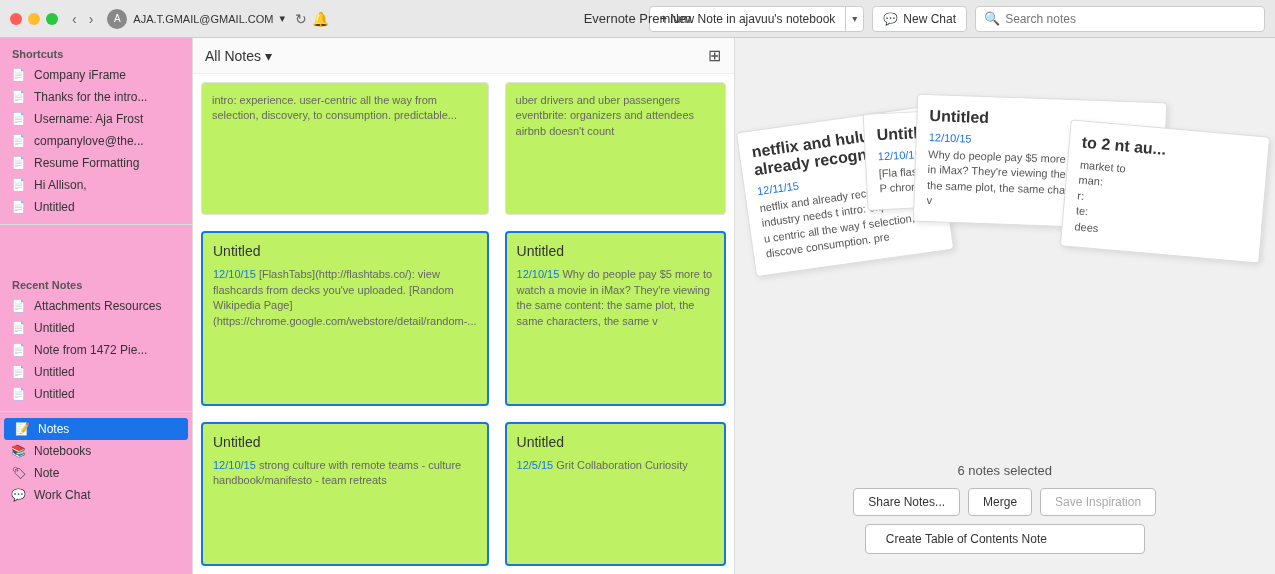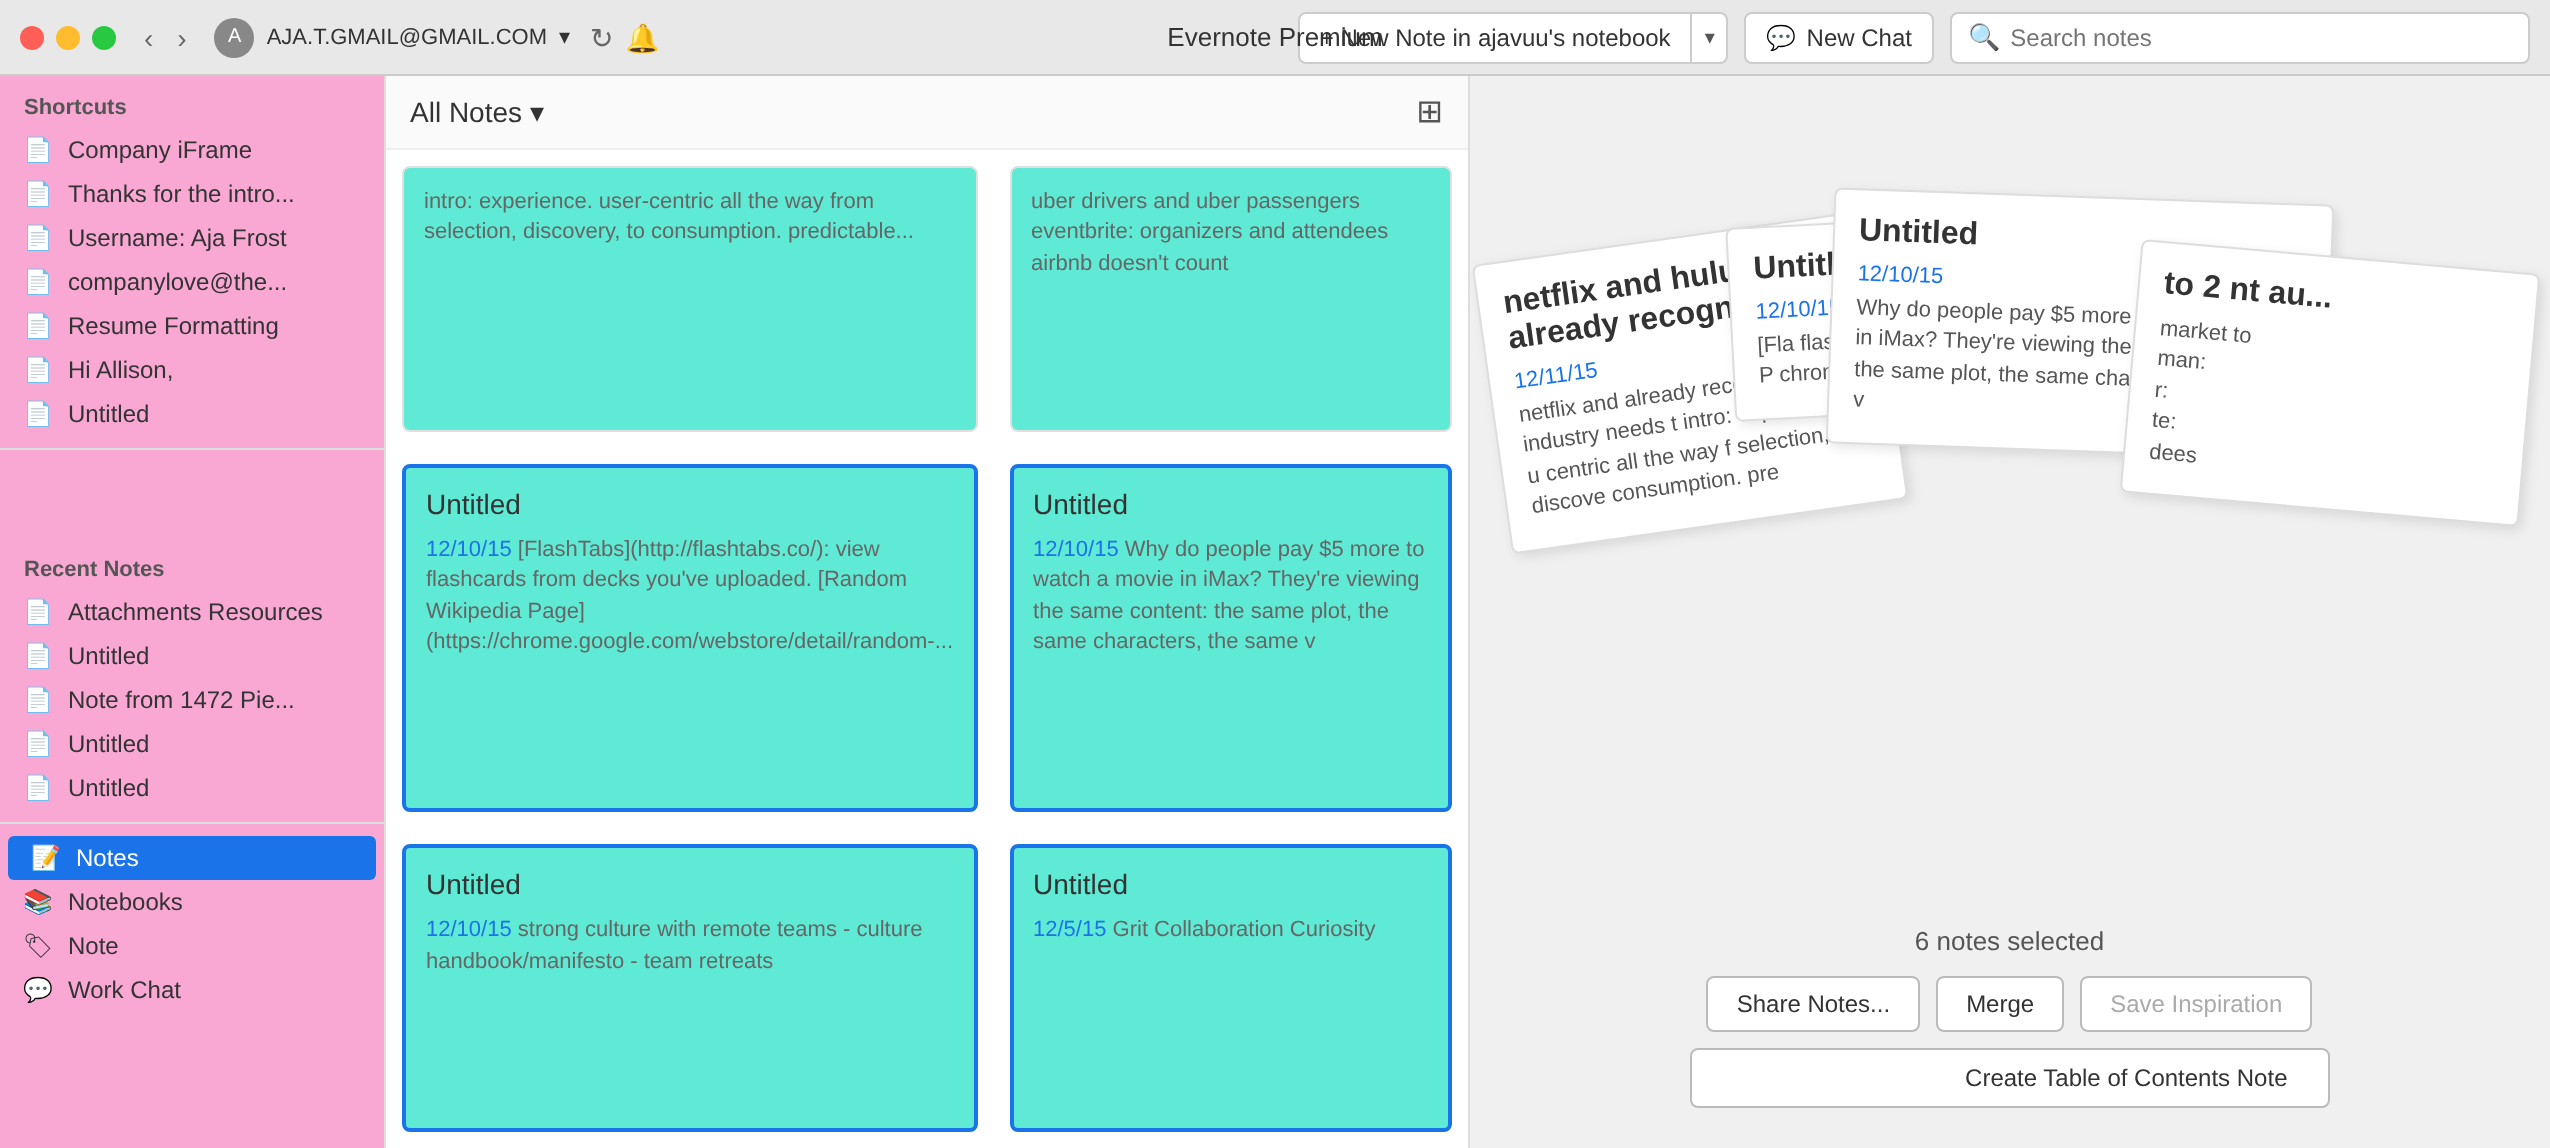--- a/index.html
+++ b/index.html
@@ -48,21 +48,21 @@
     .sidebar-item.active .item-icon { color: white; }
     .sidebar-divider { height: 1px; background: #ddd; margin: 6px 0; }
     .recent-title { font-size: 11px; font-weight: 600; color: #555; padding: 8px 12px 4px; margin-top: 40px; }
 
     
     .notes-area { flex: 1; display: flex; flex-direction: column; background: #fff; min-width: 0; max-width: 650px; border-right: 1px solid #ddd; }
     .notes-header { display: flex; align-items: center; justify-content: space-between; padding: 8px 12px; border-bottom: 1px solid #eee; background: #fafafa; }
     .notes-title-btn { display: flex; align-items: flex-start; gap: 4px; font-size: 14px; color: #333; cursor: pointer; background: none; border: none; font-weight: 400; }
     .view-toggle { cursor: pointer; color: #555; font-size: 16px; }
     .notes-grid { display: grid; grid-template-columns: 1fr 1fr; gap: 0; padding: 0; overflow-y: auto; flex: 1; }
-    .note-card { border: 1px solid #e0e0e0; margin: 8px; border-radius: 4px; padding: 10px; cursor: pointer; background: #5eead4; position: relative; }
+    .note-card { border: 1px solid #e0e0e0; margin: 8px; border-radius: 4px; padding: 10px; cursor: pointer; background: #bef264; position: relative; }
     .note-card.selected { border: 2px solid #1a73e8; }
     .note-card .note-title { font-size: 14px; font-weight: 500; color: #333; margin-bottom: 8px; }
     .note-card .note-date { color: #1a73e8; font-size: 11px; display: inline; }
     .note-card .note-excerpt { font-size: 11px; color: #666; line-height: 1.4; }
 
     
     .detail-area { flex: 1; position: relative; display: flex; flex-direction: column; align-items: center; justify-content: flex-end; padding-bottom: 20px; background: #f0f0f0; overflow: hidden; }
 
     
     .stacked-cards { position: absolute; top: 60px; left: 50%; transform: translateX(-50%); width: 580px; height: 340px; }
@@ -73,21 +73,21 @@
     .sc4 { width: 200px; top: 30px; left: 350px; transform: rotate(5deg); }
     .sc-title { font-size: 16px; font-weight: 600; color: #333; margin-bottom: 6px; }
     .sc-date { color: #1a73e8; font-size: 11px; }
     .sc-text { font-size: 11px; color: #555; line-height: 1.4; margin-top: 4px; }
 
     
     .selected-bar { text-align: center; margin-bottom: 10px; font-size: 13px; color: #555; }
     .action-buttons { display: flex; gap: 8px; justify-content: center; margin-bottom: 8px; }
     .action-btn { background: white; border: 1px solid #bbb; border-radius: 4px; padding: 6px 14px; cursor: pointer; font-size: 12px; color: #333; }
     .action-btn:disabled { color: #aaa; cursor: default; }
-    .create-toc-btn { background: white; border: 1px solid #bbb; border-radius: 4px; padding: 7px 20px; cursor: pointer; font-size: 12px; color: #333; width: 320px; text-align: right; }
+    .create-toc-btn { background: white; border: 1px solid #bbb; border-radius: 4px; padding: 7px 20px; cursor: pointer; font-size: 12px; color: #333; width: 280px; text-align: left; }
 
     .scrollbar-thumb { position: absolute; right: 0; top: 50px; width: 6px; height: 60px; background: #ccc; border-radius: 3px; }
   </style>
 </head>
 <body>
 
 <div class="titlebar">
   <div class="traffic-lights">
     <div class="traffic-light tl-red"></div>
     <div class="traffic-light tl-yellow"></div>

